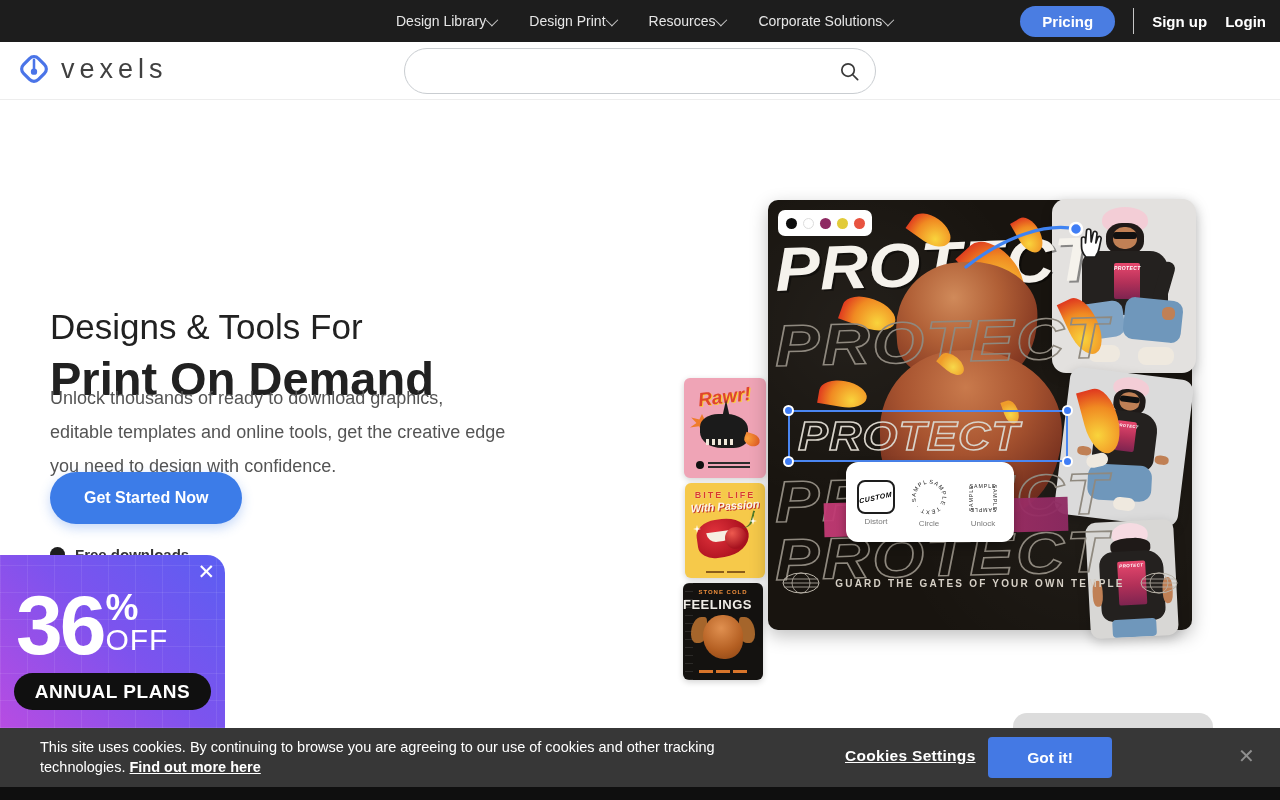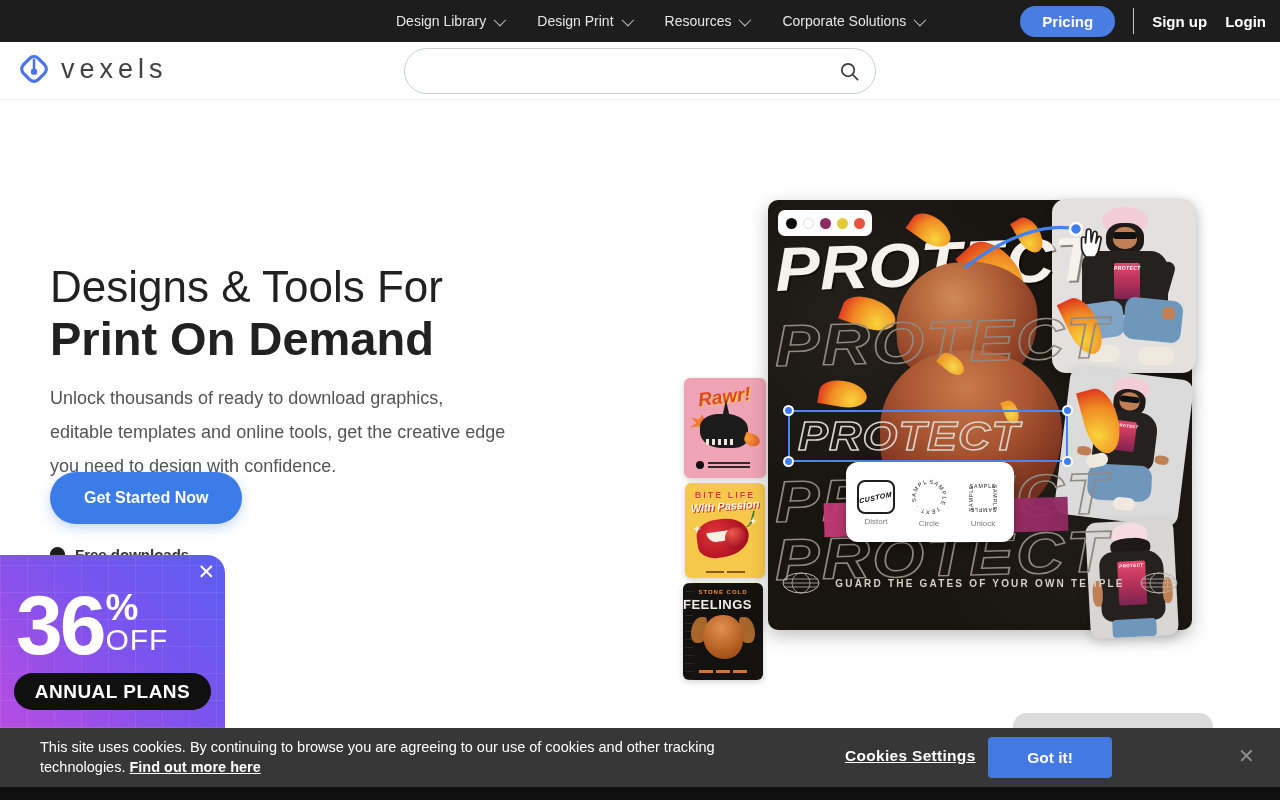--- a/index.html
+++ b/index.html
@@ -3,38 +3,38 @@
 <meta charset="utf-8">
 <style>
   * { margin:0; padding:0; box-sizing:border-box; }
   html,body { width:1280px; height:800px; }
   body { font-family:"Liberation Sans", sans-serif; background:#fff; overflow:hidden; }
   .stage { position:relative; width:1280px; height:800px; background:#fff; overflow:hidden; }
 
   
   .topnav { position:absolute; left:0; top:0; width:1280px; height:42px; background:#1d1d1d; z-index:20; }
   .topnav-menu { position:absolute; left:396px; top:0; height:42px; display:flex; align-items:center; gap:34px; }
-  .nav-item { display:flex; align-items:center; gap:8px; color:#e6e6e6; font-size:14px; cursor:pointer; white-space:nowrap; }
+  .nav-item { display:flex; align-items:center; color:#e6e6e6; font-size:14px; cursor:pointer; white-space:nowrap; }
   .chev { width:9px; height:9px; border-right:1.6px solid #c9c9c9; border-bottom:1.6px solid #c9c9c9; transform:rotate(45deg) translateY(-2px); }
   .topnav-right { position:absolute; right:14px; top:0; height:42px; display:flex; align-items:center; gap:18px; }
   .pricing-btn { background:#4a7de2; color:#fff; font-size:15px; font-weight:bold; padding:7px 22px; border-radius:17px; cursor:pointer; }
   .nav-divider { width:1px; height:26px; background:rgba(255,255,255,.75); }
   .nav-auth { color:#fff; font-size:15px; font-weight:bold; cursor:pointer; }
 
   
   .header { position:absolute; left:0; top:42px; width:1280px; height:58px; background:#fff; border-bottom:1px solid #ededed; z-index:19; }
   .brand { position:absolute; left:16px; top:9px; display:flex; align-items:center; gap:9px; cursor:pointer; }
   .brand-word { font-size:27px; color:#404040; letter-spacing:5px; }
   .searchbar { position:absolute; left:404px; top:6px; width:472px; height:46px; border:1.5px solid #c9cdd1; border-radius:23px; background:#fff; }
   .searchbar input { position:absolute; left:20px; top:4px; width:400px; height:36px; border:none; outline:none; font-size:15px; background:transparent; }
   .search-ico { position:absolute; right:14px; top:11px; cursor:pointer; }
 
   
   .hero-title { position:absolute; left:50px; top:262px; color:#212121; }
-  .hero-title .l1 { font-size:44px; font-weight:500; line-height:50px; }
+  .hero-title .l1 { font-size:35px; font-weight:500; line-height:50px;margin-top:40px; }
   .hero-title .l2 { font-size:47px; font-weight:800; line-height:54px; }
   .hero-desc { position:absolute; left:50px; top:381px; width:460px; font-size:18px; line-height:34px; color:#545454; }
   .cta-btn { position:absolute; left:50px; top:472px; height:52px; padding:0 34px; background:#3c7ce8; color:#fff; font-size:16px; font-weight:bold; border:none; border-radius:26px; display:flex; align-items:center; cursor:pointer; box-shadow:0 4px 12px rgba(60,124,232,.3); }
   .hero-bullet { position:absolute; left:50px; top:546px; display:flex; align-items:center; gap:10px; z-index:5; }
   .bullet-dot { width:15px; height:15px; border-radius:50%; background:#1d1d1d; }
   .hero-bullet span { font-size:15px; font-weight:bold; color:#333; }
 
   
   .promo { position:absolute; left:0; top:555px; width:225px; height:200px; z-index:30; cursor:pointer;
     border-radius:0 18px 0 0;

